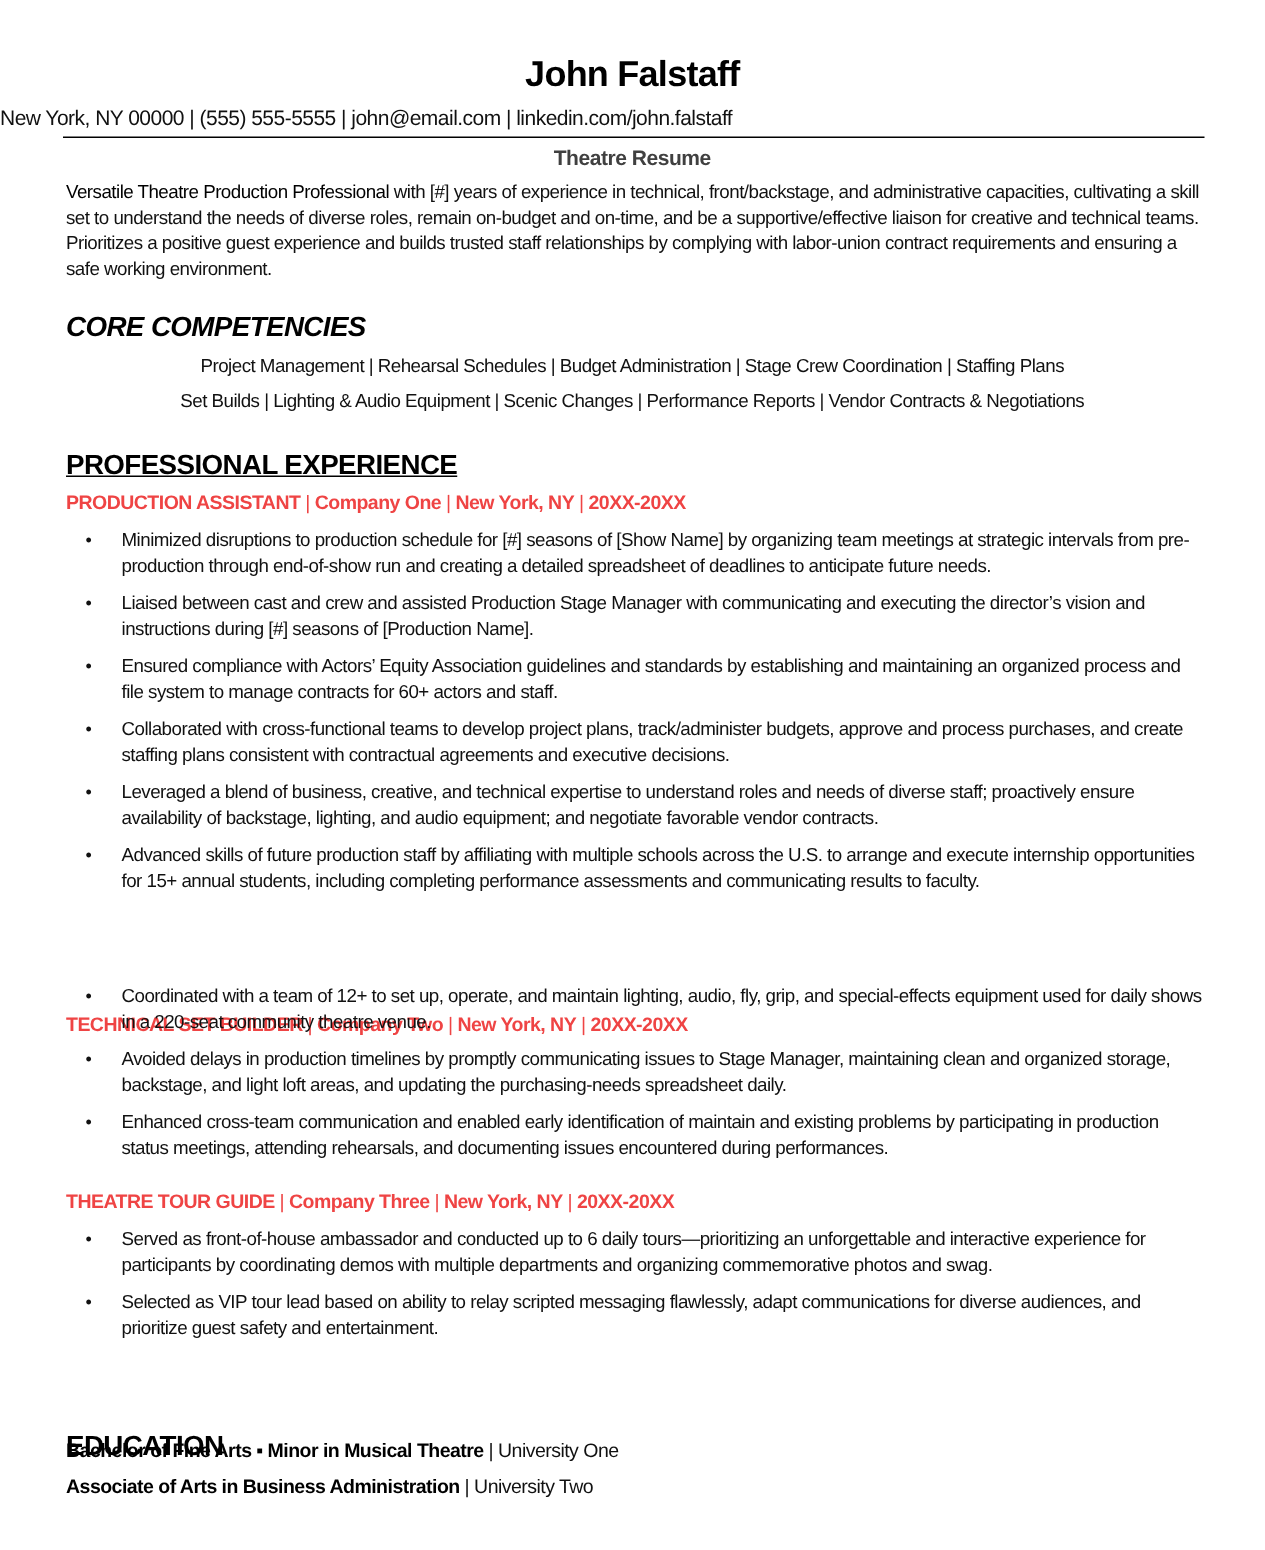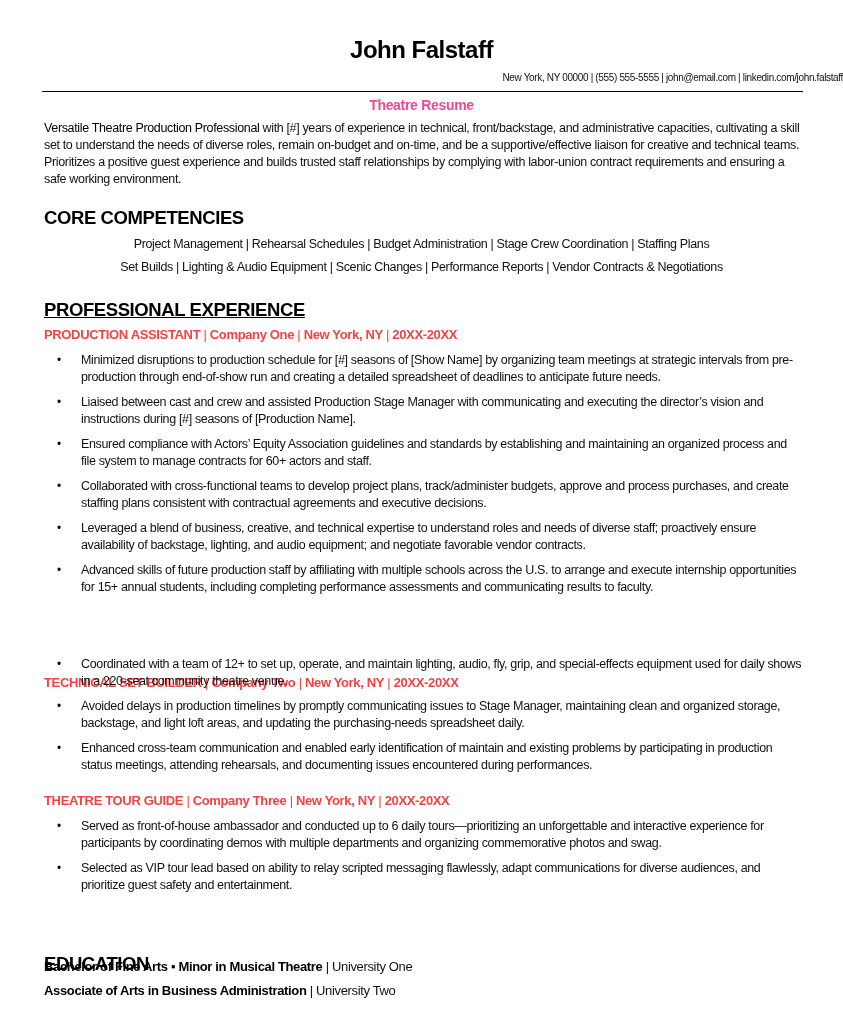--- a/index.html
+++ b/index.html
@@ -31,43 +31,43 @@
       font-weight: bold;
       font-size: 24px;
       letter-spacing: -0.5px;
       color: #000;
       line-height: 32px;
     }
     .contact {
       position: absolute;
       top: 69px;
       left: 0; width: 843px;
-      text-align: right;
-      font-size: 10px;
+      text-align: left;
+      font-size: 14px;
       letter-spacing: -0.35px;
       line-height: 18px;
     }
     .rule {
       position: absolute;
       top: 91px;
       left: 42px;
       width: 761px;
       height: 0;
       border-top: 1.5px solid #000;
     }
     .doc-title {
       position: absolute;
       top: 95px;
       left: 0; width: 843px;
       text-align: center;
       font-weight: bold;
       font-size: 14px;
       letter-spacing: -0.3px;
       line-height: 20px;
-      color: #ec4899;
+      color: #404040;
     }
     .summary {
       position: absolute;
       top: 120px;
       left: 44px;
       width: 760px;
       font-size: 12.5px;
       letter-spacing: -0.35px;
       line-height: 17px;
     }
@@ -141,21 +141,21 @@
 
 <div class="page">
 
   <div class="name">John Falstaff</div>
   <div class="contact">New York, NY 00000 | (555) 555-5555 | john@email.com | linkedin.com/john.falstaff</div>
   <div class="rule"></div>
   <div class="doc-title">Theatre Resume</div>
 
   <div class="summary"><b>Versatile Theatre Production Professional</b><span> with [#] years of experience in technical, front/backstage, and administrative capacities, cultivating a skill set to understand the needs of diverse roles, remain on-budget and on-time, and be a supportive/effective liaison for creative and technical teams. Prioritizes a positive guest experience and builds trusted staff relationships by complying with labor-union contract requirements and ensuring a safe working environment.</span></div>
 
-  <h2 class="section-heading" style="top:206px;">CORE COMPETENCIES</h2>
+  <h2 class="section-heading" style="top:206px;font-style:italic;">CORE COMPETENCIES</h2>
   <div class="competencies">
     <div class="comp-line">Project Management | Rehearsal Schedules | Budget Administration | Stage Crew Coordination | Staffing Plans</div>
     <div class="comp-line">Set Builds | Lighting &amp; Audio Equipment | Scenic Changes | Performance Reports | Vendor Contracts &amp; Negotiations</div>
   </div>
 
   <h2 class="section-heading" style="top:298px;text-decoration:underline;">PROFESSIONAL EXPERIENCE</h2>
 
   <div class="job-header" style="top:326px;">
     <span>PRODUCTION ASSISTANT</span><span class="sep"> | </span><span>Company One</span><span class="sep"> | </span><span>New York, NY</span><span class="sep"> | </span><span>20XX-20XX</span>
   </div>

